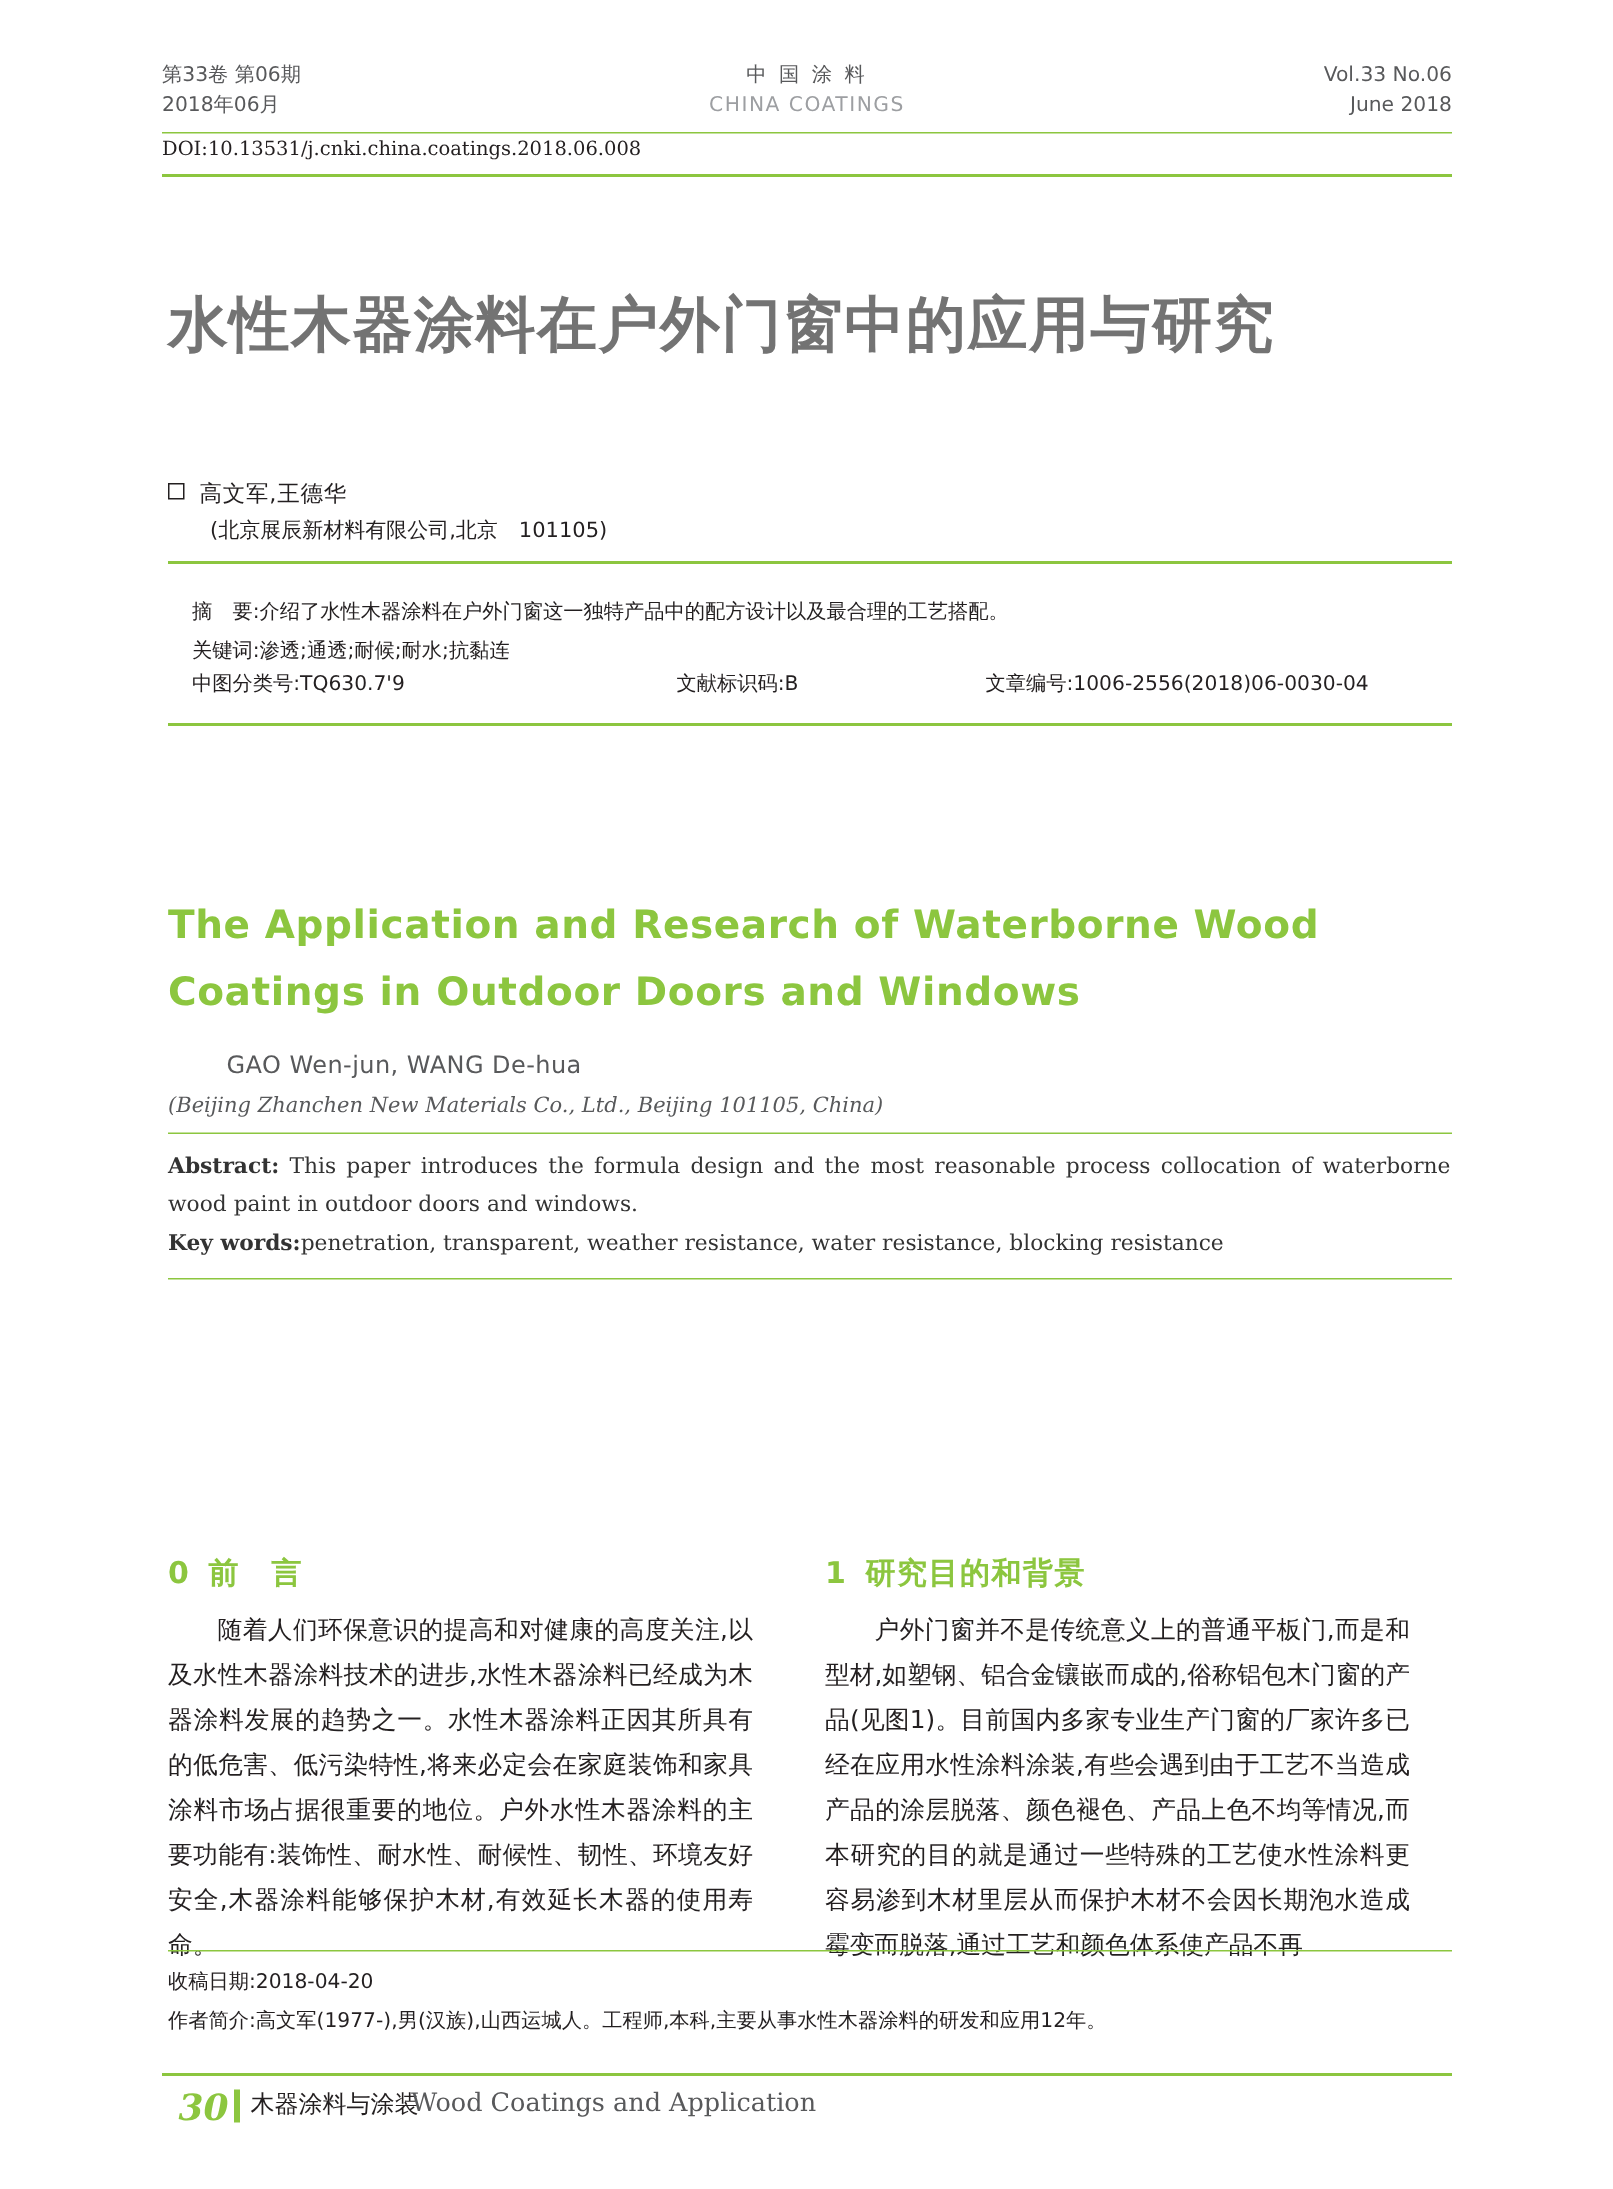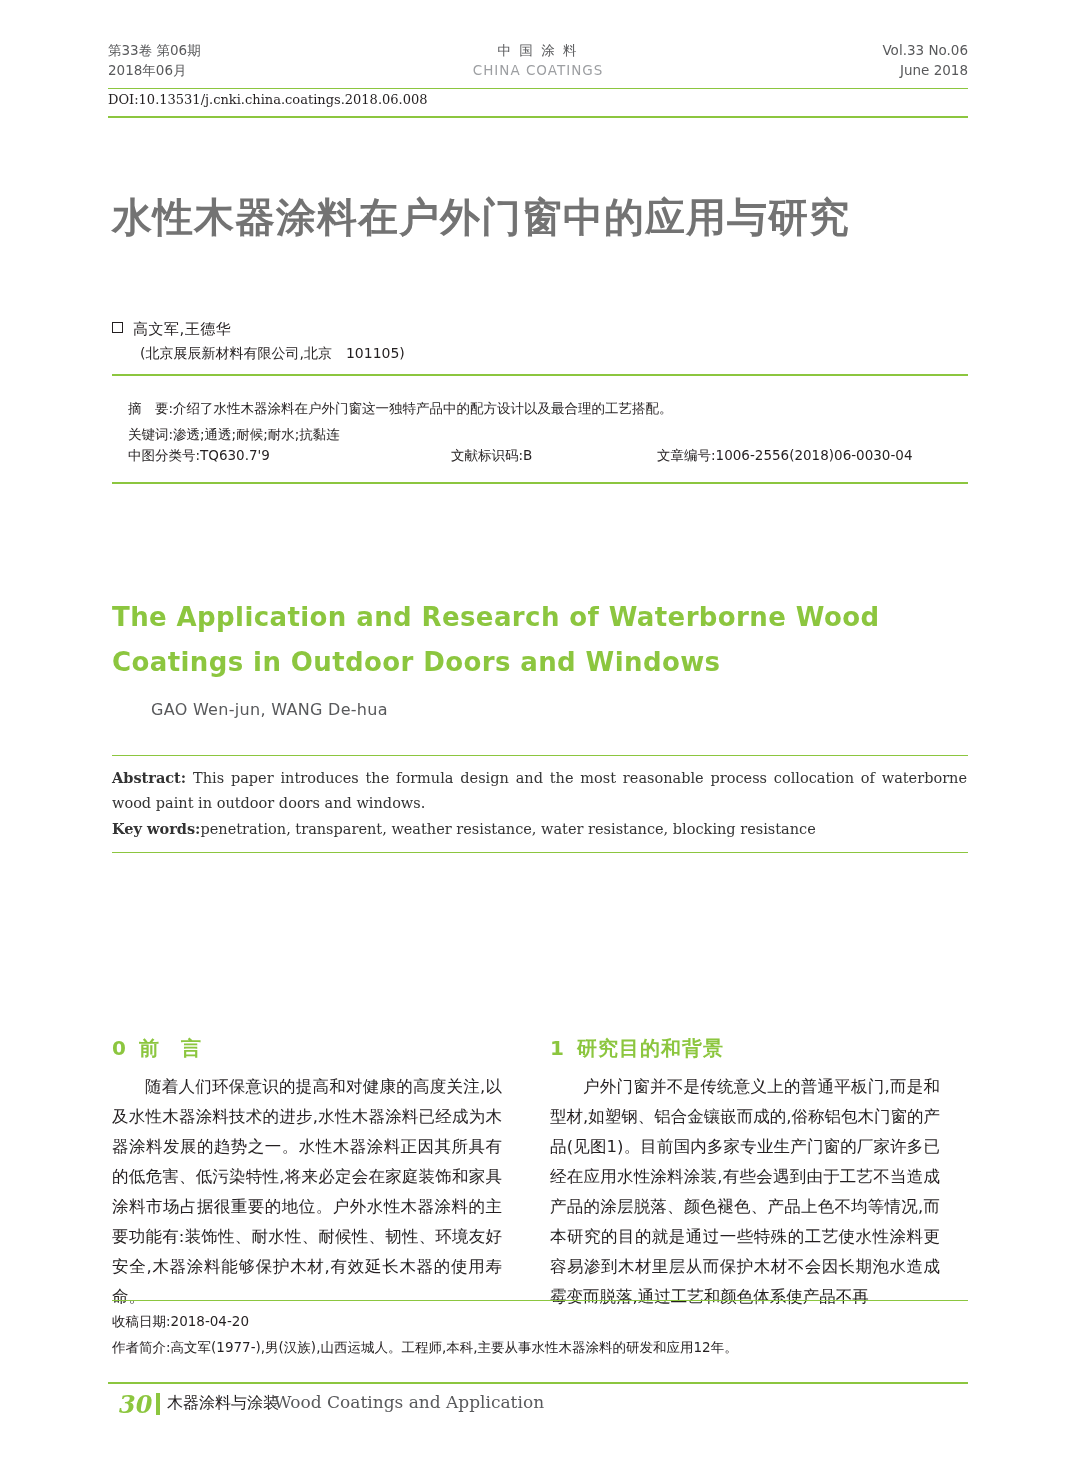--- a/index.html
+++ b/index.html
@@ -312,20 +312,21 @@
   <div class="cn-meta">
     <span class="c m1"><span>中图分类号:</span><span>TQ630.7'9</span></span>
     <span class="c m2"><span>文献标识码:</span><span>B</span></span>
     <span class="c m3"><span>文章编号:</span><span>1006-2556(2018)06-0030-04</span></span>
   </div>
 
   <div class="rule med" style="left:112px; top:482px; width:856px;"></div>
 
   <div class="en-title">The Application and Research of  Waterborne Wood Coatings in Outdoor Doors and Windows</div>
   <div class="en-authors">GAO Wen-jun, WANG De-hua</div>
+  <div class="en-affil">(Beijing Zhanchen New Materials Co., Ltd., Beijing 101105, China)</div>
 
   <div class="rule thin" style="left:112px; top:755px; width:856px;"></div>
 
   <div class="en-abs">
     <b>Abstract:</b><span> This paper introduces the formula design and the most reasonable process collocation of waterborne wood paint in outdoor doors and windows.</span>
   </div>
   <div class="en-keywords">
     <b>Key words:</b><span>penetration, transparent, weather resistance, water resistance, blocking resistance</span>
   </div>
 

